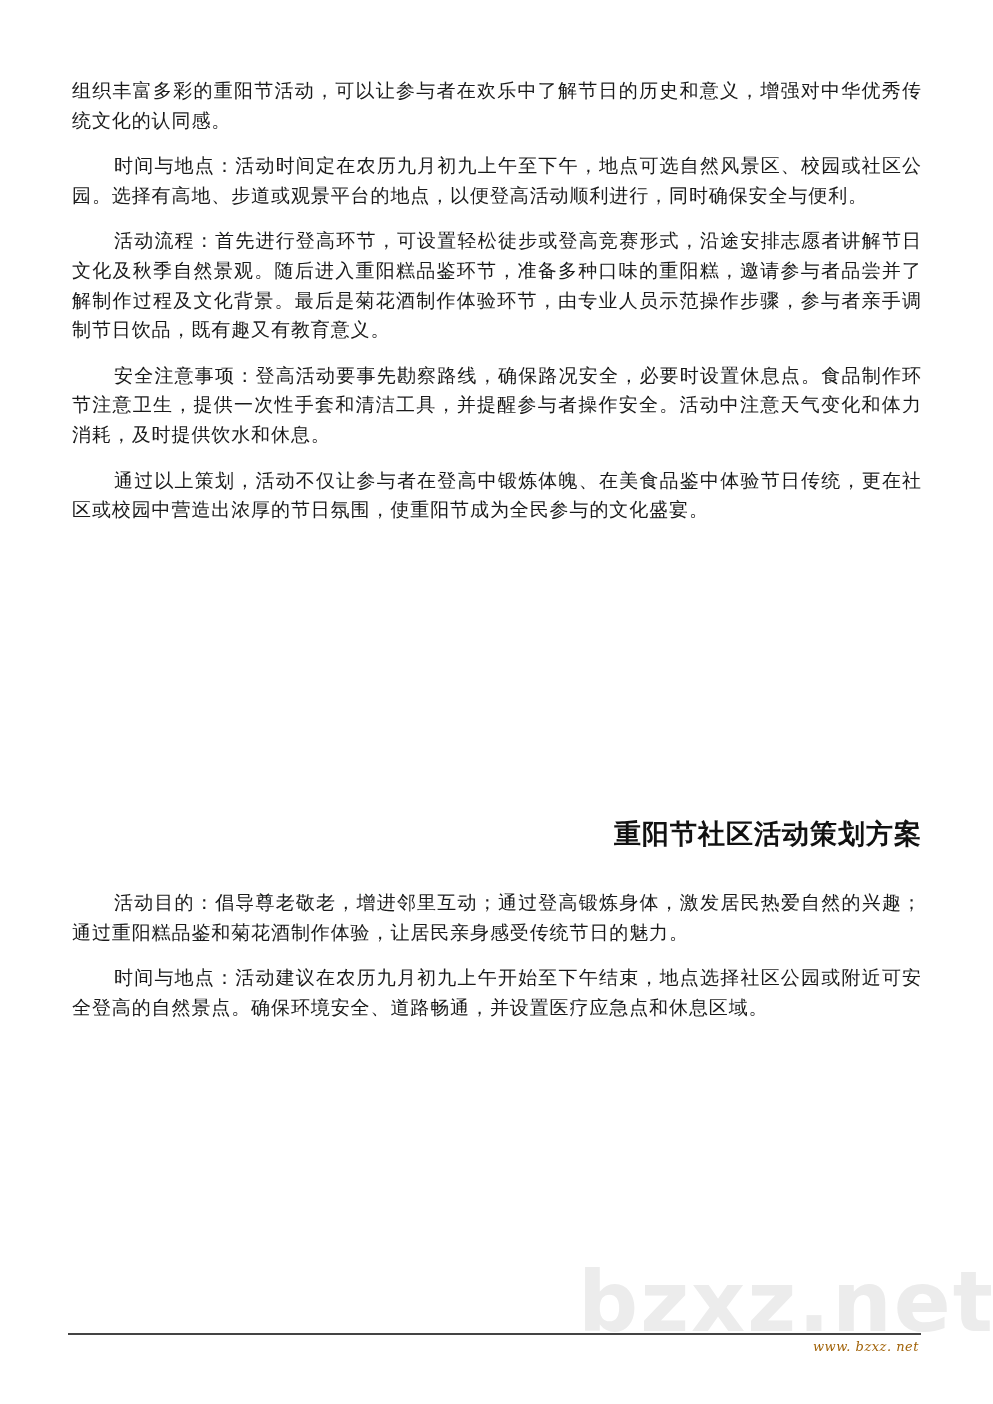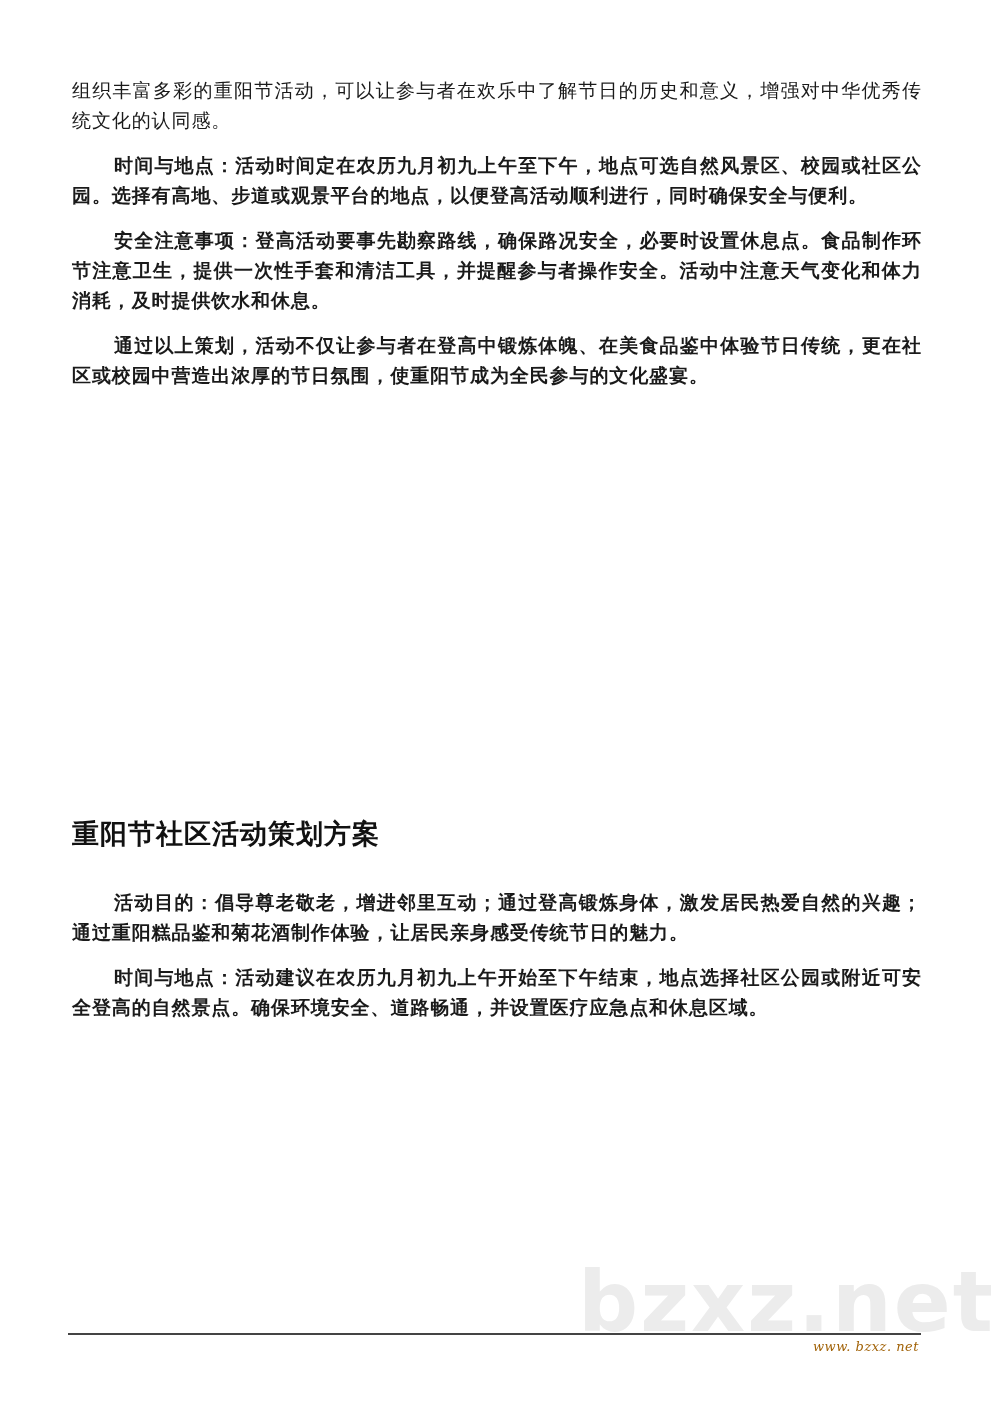--- a/index.html
+++ b/index.html
@@ -24,29 +24,28 @@
     .para {
       margin: 0 0 16px 0;
       font-size: 19px;
       line-height: 29.6px;
       letter-spacing: 0.9px;
       text-align: justify;
       text-align-last: left;
     }
     .para.indent {
       text-indent: 42px;
-      font-weight: bold;
     }
     .section-title {
       margin: 0;
       position: absolute;
       left: 0;
       top: 738px;
       width: 850px;
-      text-align: left;
+      text-align: right;
       font-family: "DejaVu Sans", "Liberation Sans", sans-serif;
       font-weight: bold;
       font-size: 27px;
       line-height: 40px;
       letter-spacing: 1px;
       color: #111;
     }
     .section-two {
       position: absolute;
       left: 0;
@@ -91,20 +90,21 @@
   </style>
 </head>
 <body>
 
 <div class="watermark">bzxz.net</div>
 
 <div class="page content-layer">
   <div>
     <p class="para">组织丰富多彩的重阳节活动，可以让参与者在欢乐中了解节日的历史和意义，增强对中华优秀传统文化的认同感。</p>
     <p class="para indent">时间与地点：活动时间定在农历九月初九上午至下午，地点可选自然风景区、校园或社区公园。选择有高地、步道或观景平台的地点，以便登高活动顺利进行，同时确保安全与便利。</p>
+    <p class="para indent">活动流程：首先进行登高环节，可设置轻松徒步或登高竞赛形式，沿途安排志愿者讲解节日文化及秋季自然景观。随后进入重阳糕品鉴环节，准备多种口味的重阳糕，邀请参与者品尝并了解制作过程及文化背景。最后是菊花酒制作体验环节，由专业人员示范操作步骤，参与者亲手调制节日饮品，既有趣又有教育意义。</p>
     <p class="para indent">安全注意事项：登高活动要事先勘察路线，确保路况安全，必要时设置休息点。食品制作环节注意卫生，提供一次性手套和清洁工具，并提醒参与者操作安全。活动中注意天气变化和体力消耗，及时提供饮水和休息。</p>
     <p class="para indent">通过以上策划，活动不仅让参与者在登高中锻炼体魄、在美食品鉴中体验节日传统，更在社区或校园中营造出浓厚的节日氛围，使重阳节成为全民参与的文化盛宴。</p>
   </div>
 
   <h2 class="section-title">重阳节社区活动策划方案</h2>
 
   <div class="section-two">
     <p class="para indent">活动目的：倡导尊老敬老，增进邻里互动；通过登高锻炼身体，激发居民热爱自然的兴趣；通过重阳糕品鉴和菊花酒制作体验，让居民亲身感受传统节日的魅力。</p>
     <p class="para indent">时间与地点：活动建议在农历九月初九上午开始至下午结束，地点选择社区公园或附近可安全登高的自然景点。确保环境安全、道路畅通，并设置医疗应急点和休息区域。</p>
   </div>

